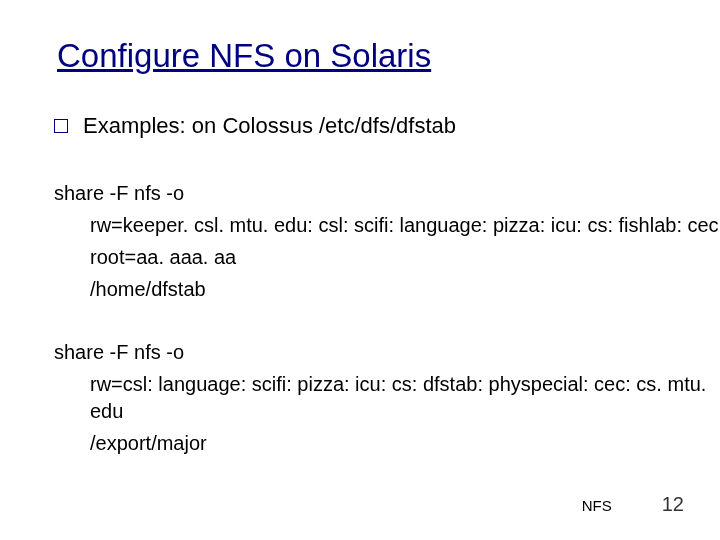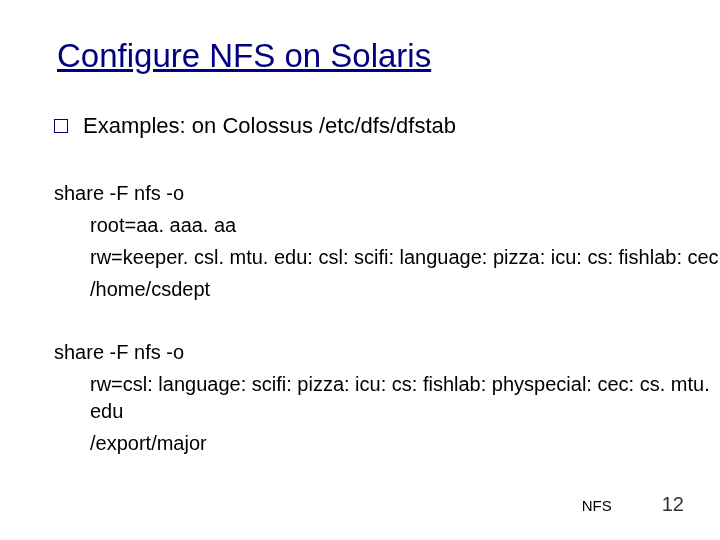--- a/index.html
+++ b/index.html
@@ -71,27 +71,27 @@
 
 <h1 class="title">Configure NFS on Solaris</h1>
 
 <div class="bullet-row">
   <span class="bullet-box"></span>
   <span class="bullet-text">Examples: on Colossus /etc/dfs/dfstab</span>
 </div>
 
 <div class="code-block">
   <div>share  -F nfs -o</div>
+  <div class="indent">rw=keeper. csl. mtu. edu: csl: scifi: language: pizza: icu: cs: fishlab: cec</div>
   <div class="indent">root=aa. aaa. aa</div>
-  <div class="indent">rw=keeper. csl. mtu. edu: csl: scifi: language: pizza: icu: cs: fishlab: cec</div>
-  <div class="indent">/home/csdept</div>
+  <div class="indent">/home/dfstab</div>
 </div>
 
 <div class="code-block code-block2">
   <div>share  -F nfs -o</div>
-  <div class="indent">rw=csl: language: scifi: pizza: icu: cs: fishlab: physpecial: cec: cs. mtu. edu</div>
+  <div class="indent">rw=csl: language: scifi: pizza: icu: cs: dfstab: physpecial: cec: cs. mtu. edu</div>
   <div class="indent">/export/major</div>
 </div>
 
 <div class="footer">
   <span>NFS</span>
   <span class="pagenum">12</span>
 </div>
 
 </body></html>

